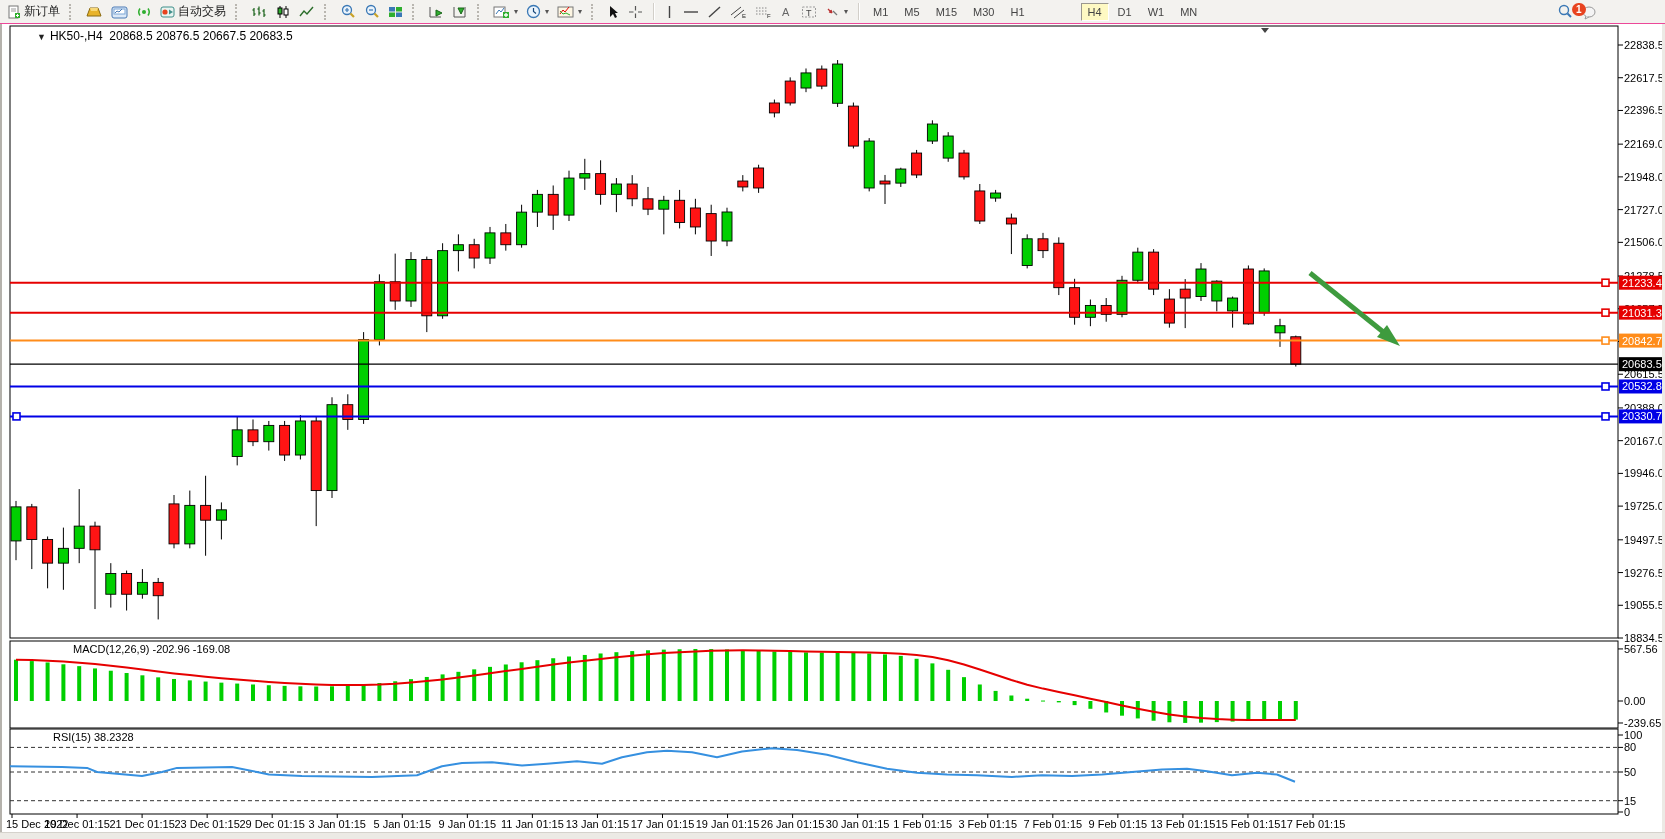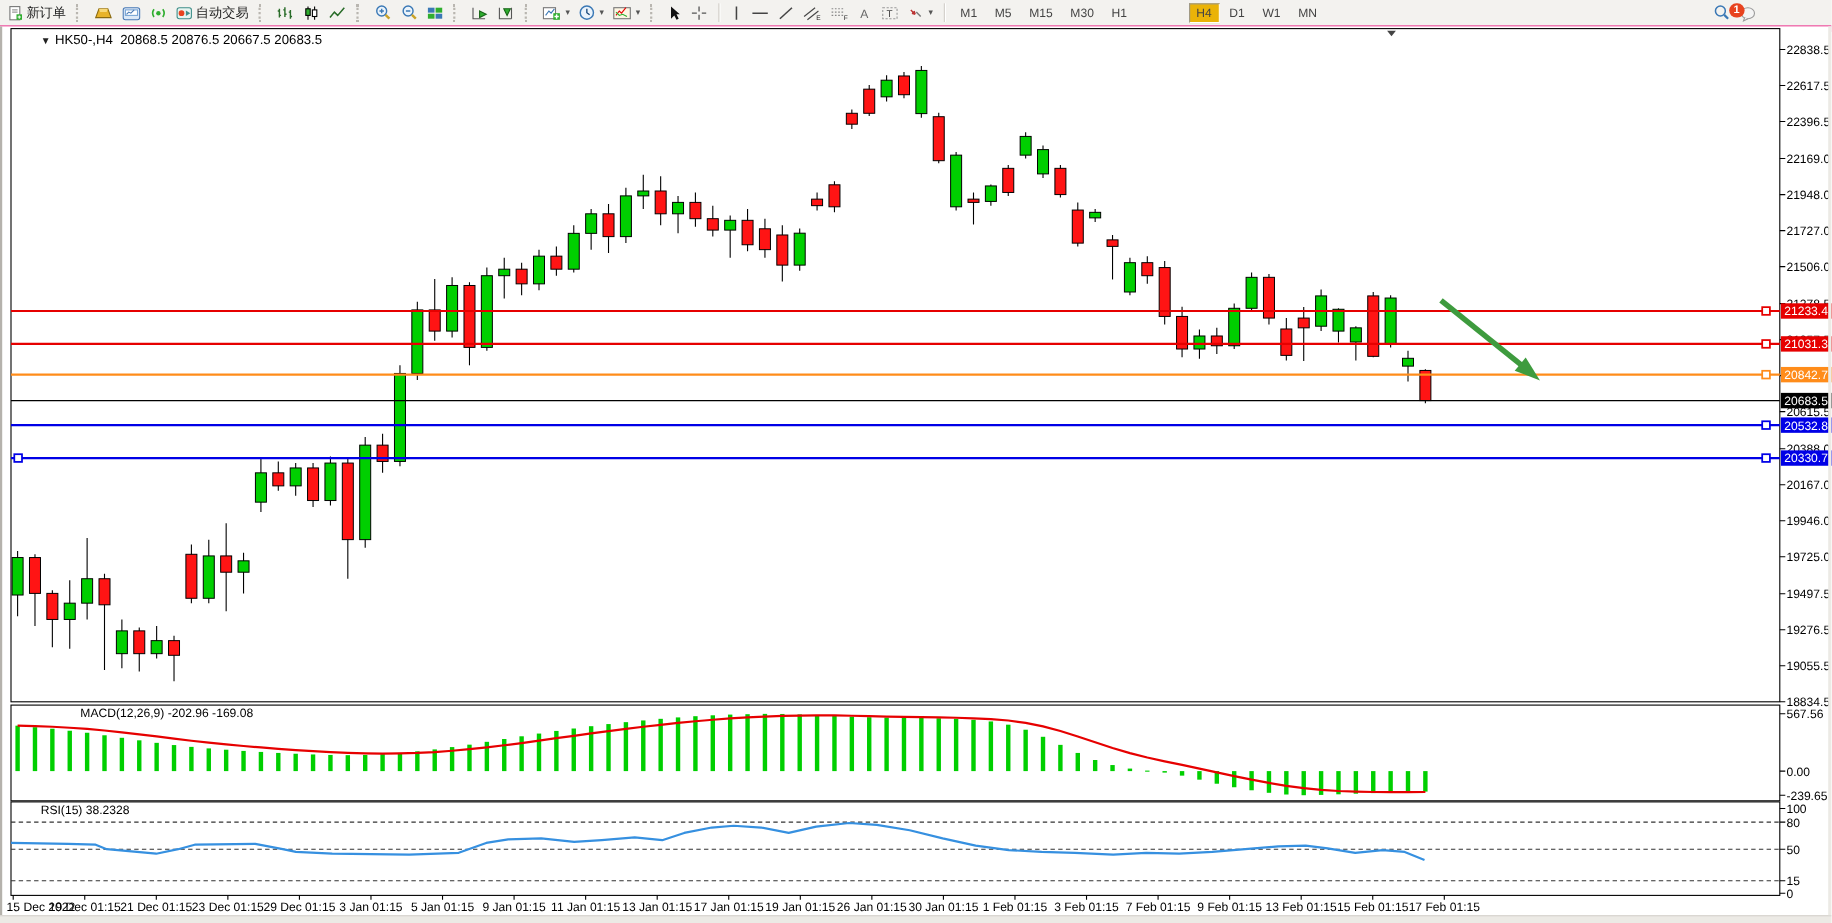--- a/index.html
+++ b/index.html
@@ -1,36 +1,36 @@
 <!DOCTYPE html>
 <html><head>
 <meta charset="utf-8">
 <style>
   html,body{margin:0;padding:0;}
   body{width:1665px;height:839px;background:#f0efec;font-family:"Liberation Sans",sans-serif;overflow:hidden;position:relative;}
   
-  .toolbar{position:absolute;left:0;top:0;width:1665px;height:23px;background:#f3f2ef;border-bottom:6px solid #ec4899;display:flex;align-items:center;font-size:12px;color:#222;}
+  .toolbar{position:absolute;left:0;top:0;width:1665px;height:23px;background:#f3f2ef;border-bottom:1px solid #ec4899;display:flex;align-items:center;font-size:12px;color:#222;}
   .tb-group{display:flex;align-items:center;height:23px;padding:0 3px;}
   .grip{width:5px;height:16px;margin:0 2px;border-left:2px dotted #b9b6b0;}
   .sep{width:1px;height:17px;background:#d2cfc9;margin:0 3px;box-shadow:1px 0 0 #fff;}
   .tb-btn{display:flex;align-items:center;gap:3px;padding:2px 4px;border-radius:2px;cursor:default;white-space:nowrap;}
   .tb-btn svg{display:block;}
   .tf-btn{font-size:11px;font-weight:normal;color:#444;padding:2px 6px;margin:0 1px;border:1px solid transparent;}
-  .tf-btn.active{background:#eab308;border:1px solid #9a978f;border-right-color:#fff;border-bottom-color:#fff;margin-left:48px;}
+  .tf-btn.active{background:#fef9c3;border:1px solid #9a978f;border-right-color:#fff;border-bottom-color:#fff;margin-left:48px;}
   .caret{font-size:8px;color:#555;margin-left:1px;}
   .tb-right{margin-left:auto;display:flex;align-items:center;padding-right:62px;}
   .badge{position:absolute;top:1px;margin-left:-9px;background:#e8431f;color:#fff;border-radius:8px;font-size:10px;font-weight:bold;padding:0 4px;line-height:13px;}
   
   .chart-region{position:absolute;left:0;top:24px;width:1665px;height:808px;background:#fff;border-left:2px solid #b5b2ac;}
   .chart-region svg{position:absolute;left:0;top:0;}
   .pane-label{position:absolute;font-size:11px;color:#000;white-space:nowrap;z-index:5;margin-left:25px;}
   .title-label{left:10px;top:5px;font-size:12px;}
   .title-label .tri{font-size:9px;color:#222;margin-right:4px;}
   .macd-label{left:10px;top:619px;padding-left:36px;}
-  .rsi-label{left:10px;top:707px;}
+  .rsi-label{left:26px;top:707px;}
   .axis-hint{position:absolute;pointer-events:none;}
   .bottom-strip{position:absolute;left:0;top:832px;width:1665px;height:7px;background:#eceae5;border-top:1px solid #d5d2cc;}
   .right-strip{position:absolute;right:0;top:24px;width:3px;height:808px;background:#eceae5;}
 </style>
 </head>
 <body>
 
 <div class="toolbar">
   <div class="tb-group">
     <div class="tb-btn">

